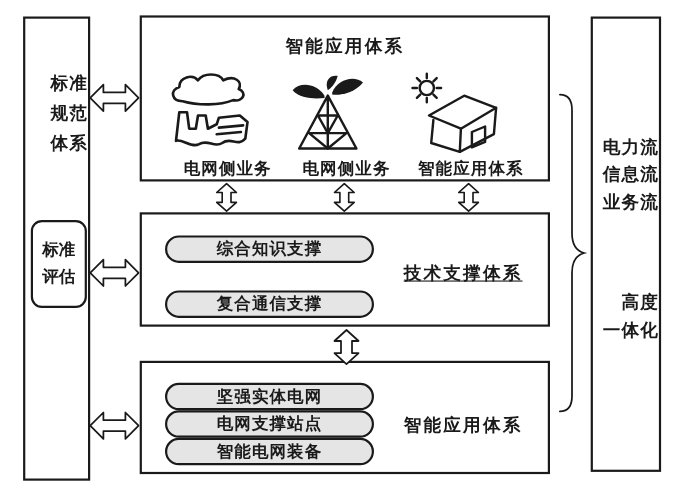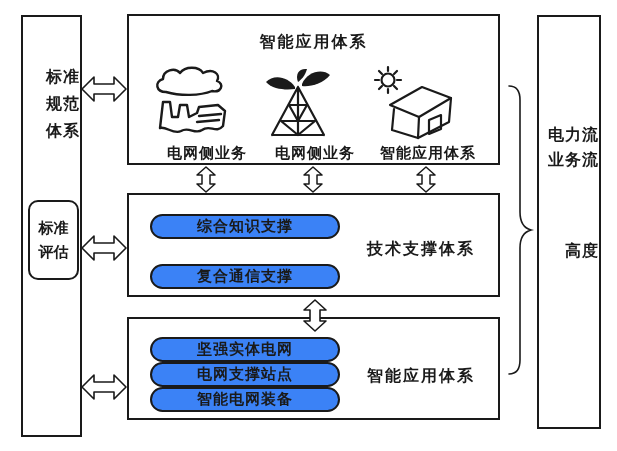--- a/index.html
+++ b/index.html
@@ -3,21 +3,21 @@
 <meta charset="utf-8">
 <style>
   html,body{margin:0;padding:0;background:#ffffff;}
   #canvas{
     position:relative;width:617px;height:451px;background:#ffffff;overflow:hidden;
     font-family:"Liberation Serif","DejaVu Serif",serif;color:#1a1a1a;
   }
   .box{position:absolute;border:2px solid #1a1a1a;background:#ffffff;box-sizing:border-box;}
   .pill{
     position:absolute;left:21px;width:190px;height:25px;border:2px solid #1a1a1a;
-    border-radius:13px;background:#3b82f6;box-sizing:border-box;
+    border-radius:13px;background:#e5e5e5;box-sizing:border-box;
     display:flex;align-items:center;justify-content:center;
     font-size:15px;font-weight:600;letter-spacing:1px;
   }
   .vtext{display:block;text-align:right;font-weight:600;}
   .lp-title{margin-top:46px;font-size:16px;line-height:27px;letter-spacing:1px;}
   .lp-box{position:absolute;left:5px;width:51px;height:80px;border:2px solid #1a1a1a;border-radius:10px;
     background:#fff;box-sizing:border-box;display:flex;align-items:center;justify-content:center;}
   .lp-box .vtext{font-size:15px;line-height:24px;}
   .big-title{position:absolute;width:100%;text-align:center;font-size:16px;font-weight:700;letter-spacing:2px;}
   .side-title{position:absolute;left:222px;width:140px;text-align:center;font-size:16px;font-weight:600;letter-spacing:2px;}
@@ -95,38 +95,40 @@
           </g>
         </svg>
       </span>
       <span class="label">智能应用体系</span>
     </div>
   </div>
 
   <div class="box" style="left:127px;top:193px;width:373px;height:104px;">
     <div class="pill" style="top:19px;">综合知识支撑</div>
     <div class="pill" style="top:69px;">复合通信支撑</div>
-    <div class="side-title" style="top:44px;">技术支撑体系</div>
+    <div class="side-title" style="top:44px;text-decoration:underline;">技术支撑体系</div>
   </div>
 
-  <div class="box" style="left:127px;top:317px;width:373px;height:103px;padding-left:36px;">
+  <div class="box" style="left:127px;top:328px;width:373px;height:103px;padding-left:36px;">
     <div class="pill" style="top:18px;">坚强实体电网</div>
     <div class="pill" style="top:43px;font-family:Liberation Serif, serif;">电网支撑站点</div>
     <div class="pill" style="top:68px;">智能电网装备</div>
     <div class="side-title" style="top:47px;">智能应用体系</div>
   </div>
 
   <div class="box" style="left:537px;top:15px;width:64px;height:414px;">
     <div class="rp-inner">
       <div class="rp-g1">
         <span class="vtext">电力流</span>
+        <span class="vtext">信息流</span>
         <span class="vtext">业务流</span>
       </div>
       <div class="rp-g2">
         <span class="vtext">高度</span>
+        <span class="vtext">一体化</span>
       </div>
     </div>
   </div>
 
   <span class="arrow" style="left:81px;top:75px;">
     <svg width="46" height="28" viewBox="0 0 46 28">
         <path d="M1 14 L13 2 L13 9 L33 9 L33 2 L45 14 L33 26 L33 19 L13 19 L13 26 Z" fill="#fff" stroke="#1a1a1a" stroke-width="1.6" stroke-linejoin="round"></path>
       </svg>
   </span>
   <span class="arrow" style="left:81px;top:234px;">

